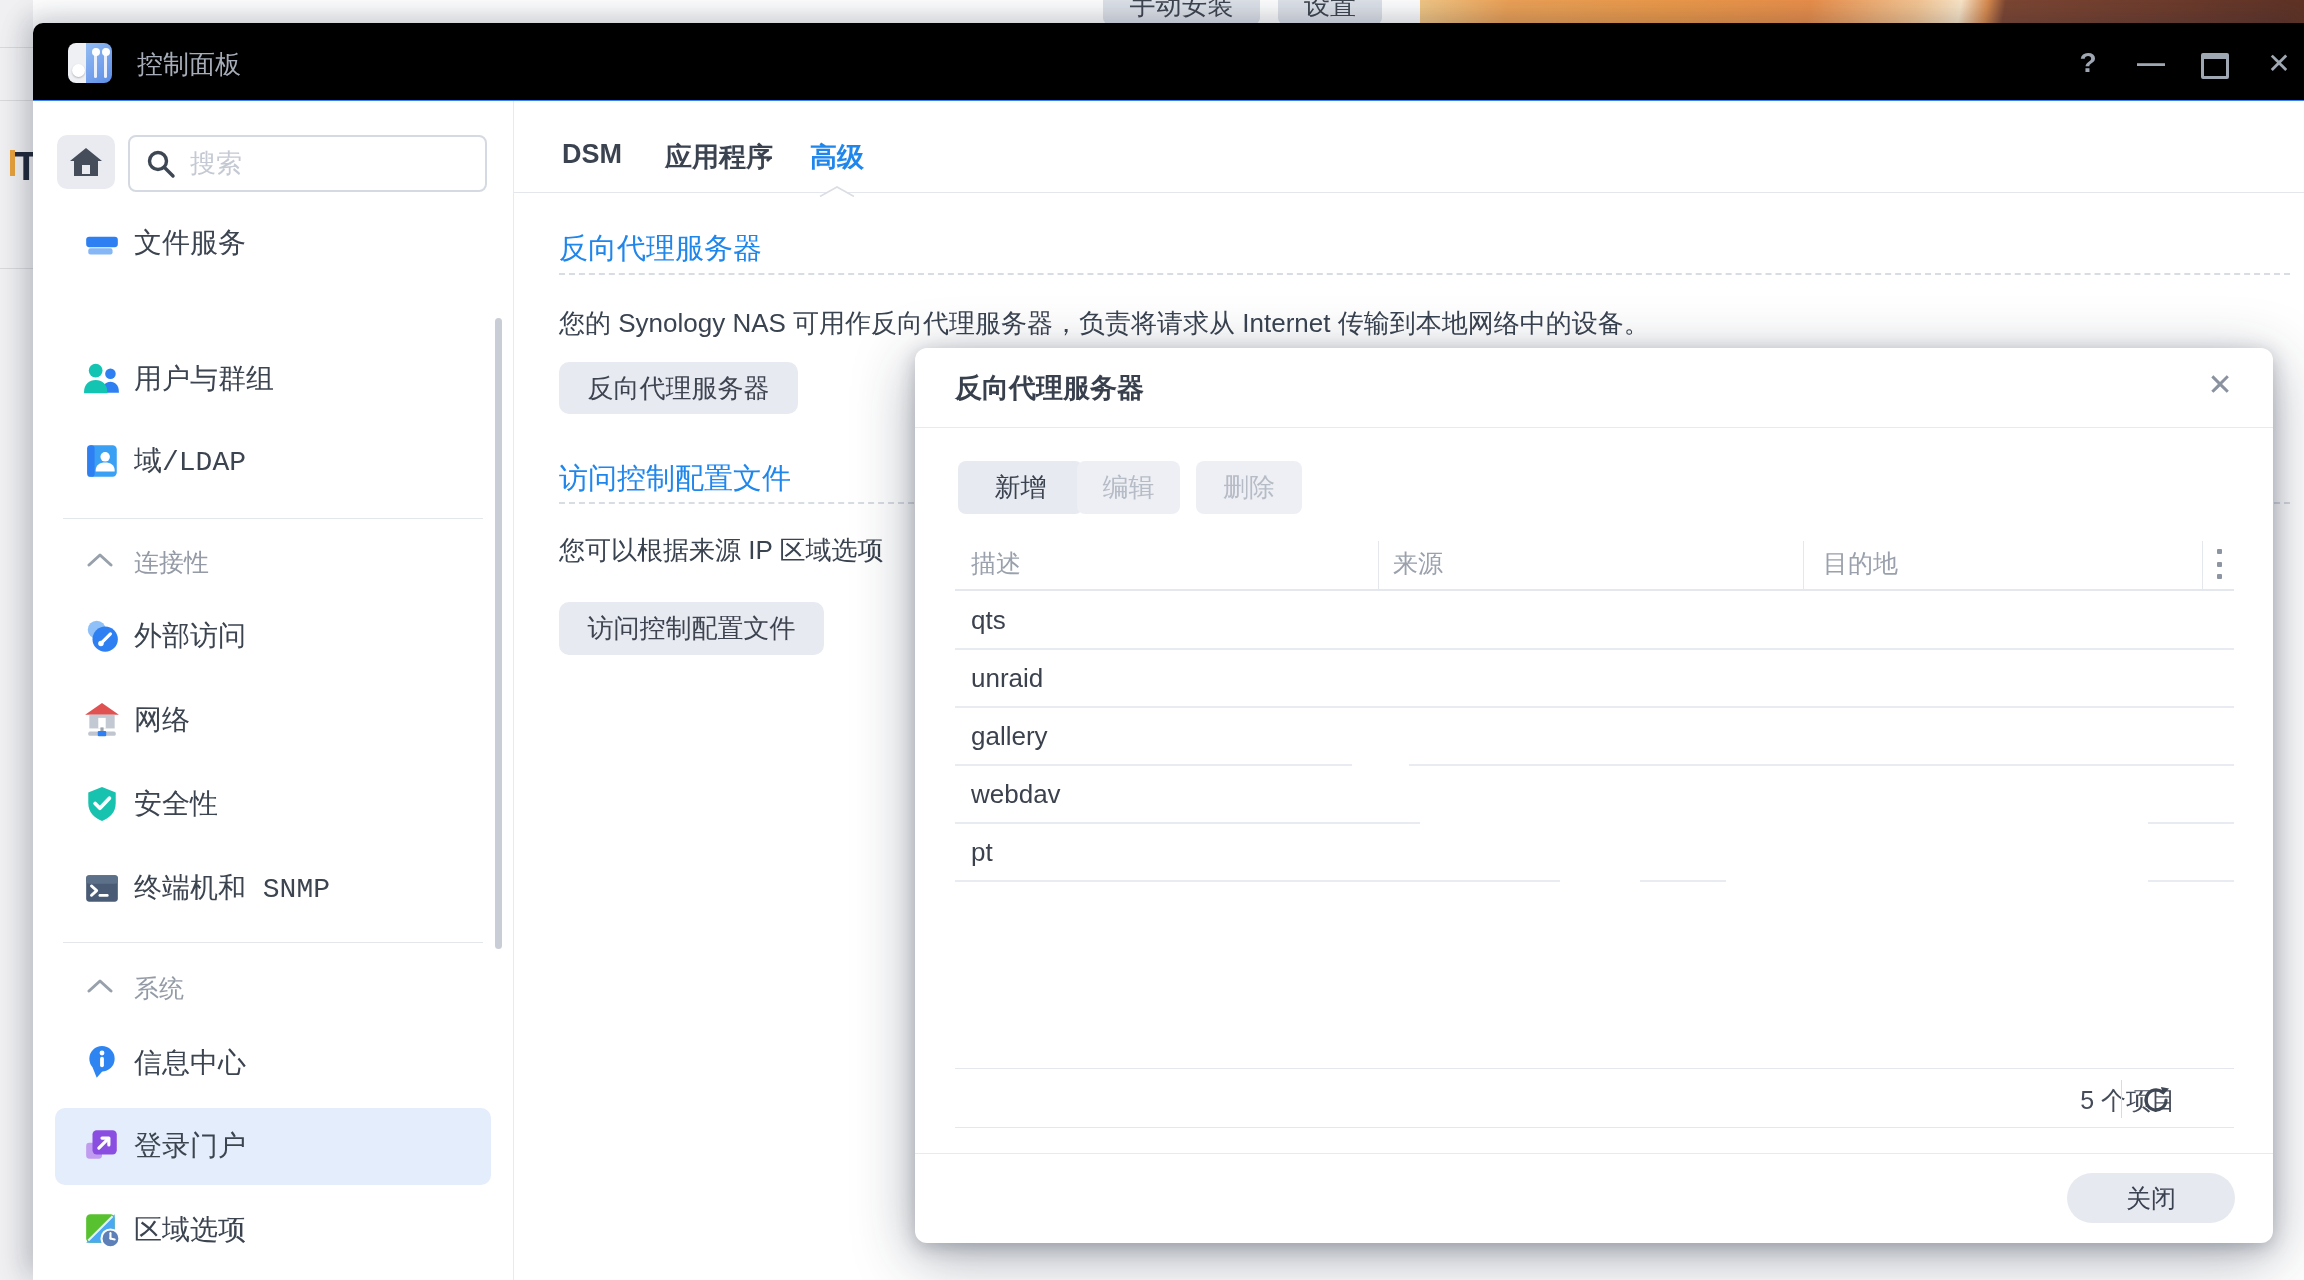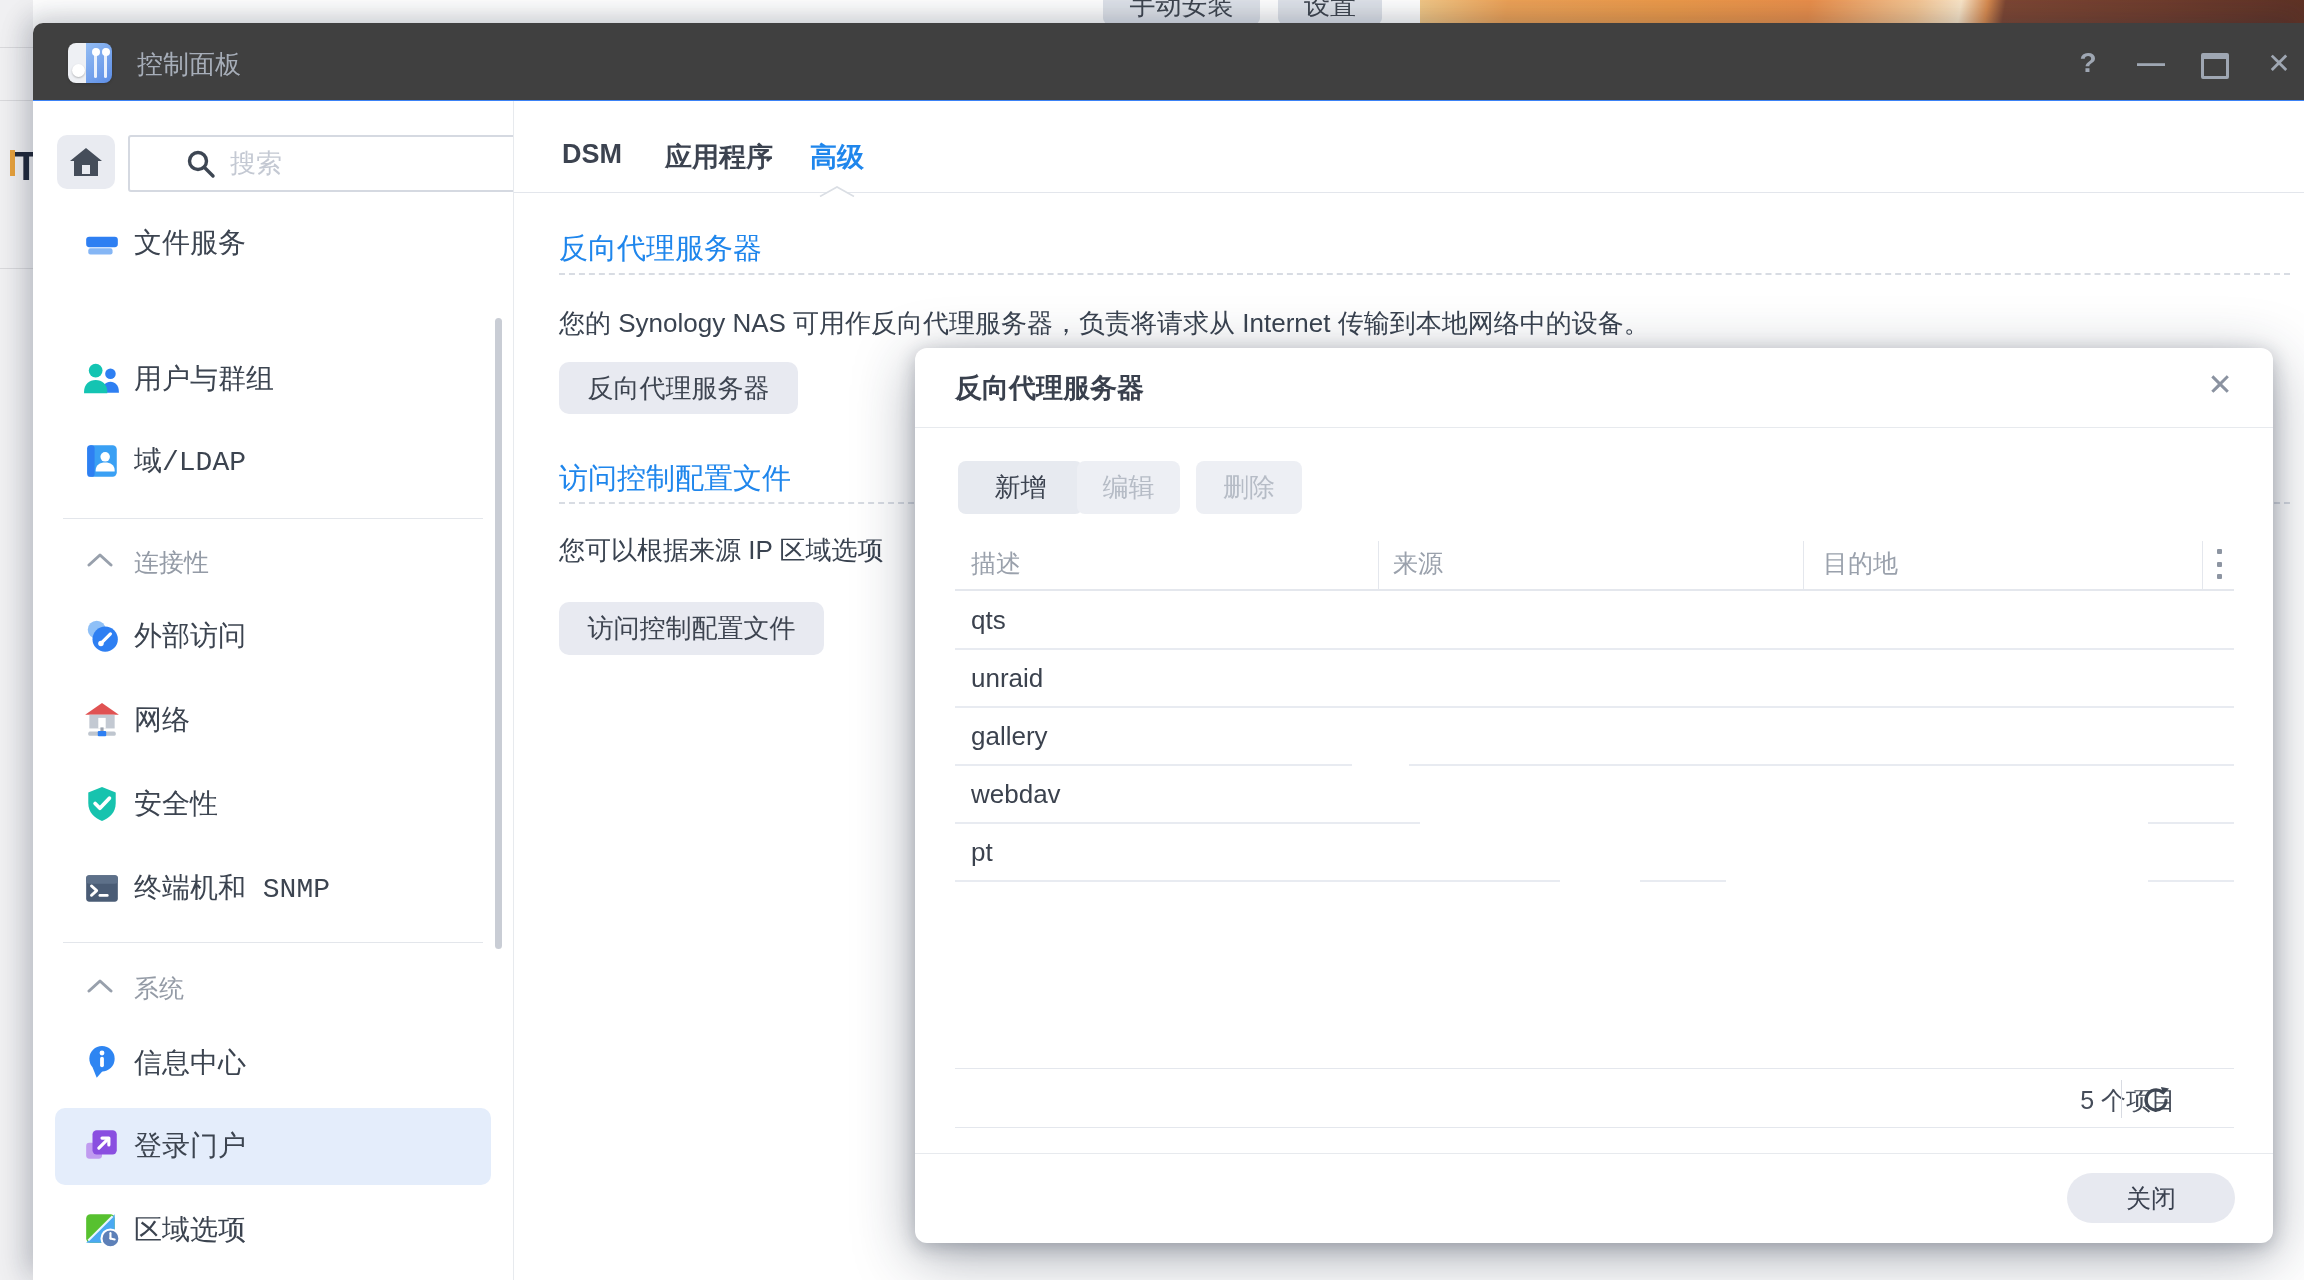--- a/index.html
+++ b/index.html
@@ -14,37 +14,37 @@
   .bg-letter::before{content:"";position:absolute;left:-4px;top:4px;width:5px;height:26px;background:#e8a23c;}
   .bg-topstrip{left:33px;top:0;width:2271px;height:23px;background:#ffffff;z-index:1;}
   .bg-btn{position:absolute;top:-18px;height:42px;line-height:46px;background:#dfe3ea;color:#3f4650;
           font-size:26px;text-align:center;border-radius:6px;z-index:1;}
   .bg-banner{position:absolute;left:1420px;top:0;width:884px;height:23px;z-index:1;
     background:linear-gradient(100deg,#f2c887 0%,#eda257 10%,#ec9a4a 28%,#ea8f4b 44%,#f5c693 56%,#fbe7c9 61%,#d98b4f 64%,#7e4733 66%,#703d2d 84%,#5f3326 100%);}
 
   
   .window{left:33px;top:23px;width:2271px;height:1257px;background:#fff;z-index:2;
           border-top-left-radius:10px;box-shadow:-8px -6px 24px rgba(30,40,60,.18),0 0 40px rgba(30,40,60,.12);}
-  .titlebar{position:absolute;left:0;top:0;width:100%;height:77px;border-bottom:2px solid #3b82f6;border-top-left-radius:10px;background:#404040;}
+  .titlebar{position:absolute;left:0;top:0;width:100%;height:77px;border-bottom:2px solid #3b82f6;border-top-left-radius:10px;background:#000000;}
   .appicon{position:absolute;left:35px;top:20px;width:44px;height:40px;border-radius:8px;overflow:hidden;display:flex;box-shadow:0 1px 3px rgba(0,0,0,.18);}
   .appicon .l{width:42%;background:#eef0f4;position:relative;}
   .appicon .l::after{content:"";position:absolute;left:4px;bottom:6px;width:13px;height:13px;border-radius:50%;background:#fff;box-shadow:0 1px 2px rgba(0,0,0,.25);}
   .appicon .r{width:58%;background:linear-gradient(135deg,#94bdf3,#5c8de6);position:relative;}
   .appicon .r i{position:absolute;top:5px;bottom:5px;width:3px;background:#eaf1fc;border-radius:2px;}
   .appicon .r i::after{content:"";position:absolute;left:-2.5px;width:8px;height:8px;border-radius:50%;background:#fff;}
   .wtitle{position:absolute;left:104px;top:24px;font-size:26px;color:#a7aeb9;}
   .wctl{position:absolute;top:24px;width:40px;text-align:center;font-size:28px;color:#9fa7b3;font-weight:700;cursor:default;}
   .wctl.max{top:30px;}
   .maxbox{display:inline-block;width:22px;height:17px;border:3px solid #9fa7b3;border-top-width:6px;border-radius:2px;}
 
   
   .sidebar{position:absolute;left:0;top:78px;width:480px;bottom:0;background:#fff;}
   .side-divider{position:absolute;left:480px;top:78px;bottom:0;width:1px;background:#e7eaee;}
   .homebtn{position:absolute;left:24px;top:34px;width:58px;height:54px;background:#e9ebf1;border-radius:10px;display:flex;align-items:center;justify-content:center;}
-  .searchbox{position:absolute;left:95px;top:34px;width:355px;height:53px;border:2px solid #d5d9e1;border-radius:3px;display:flex;align-items:center;background:#fff;padding-left:40px;}
+  .searchbox{position:absolute;left:95px;top:34px;width:355px;height:53px;border:2px solid #d5d9e1;border-radius:8px;display:flex;align-items:center;background:#fff;}
   .searchbox svg{margin-left:16px;}
   .searchbox .ph{margin-left:14px;font-size:26px;color:#c4c9d3;}
   .sb-list{position:absolute;left:0;top:95px;right:0;bottom:0;overflow:hidden;font-family:Liberation Mono, monospace;}
   .sb-row{position:absolute;left:0;width:480px;height:78px;}
   .sb-row .ic{position:absolute;left:50px;top:50%;margin-top:-19px;width:38px;height:38px;}
   .sb-row .lb{position:absolute;left:101px;top:50%;transform:translateY(-50%);font-size:28px;color:#3c4450;white-space:nowrap;}
   .sb-sec .lb{left:101px;font-size:25px;color:#949ba6;}
   .sb-sec .ch{position:absolute;left:54px;top:50%;transform:translateY(-50%);}
   .sb-div{position:absolute;left:30px;width:420px;height:1px;background:#e3e6eb;}
   .sb-hl{position:absolute;left:22px;width:436px;height:77px;background:#e4edfb;border-radius:10px;}

